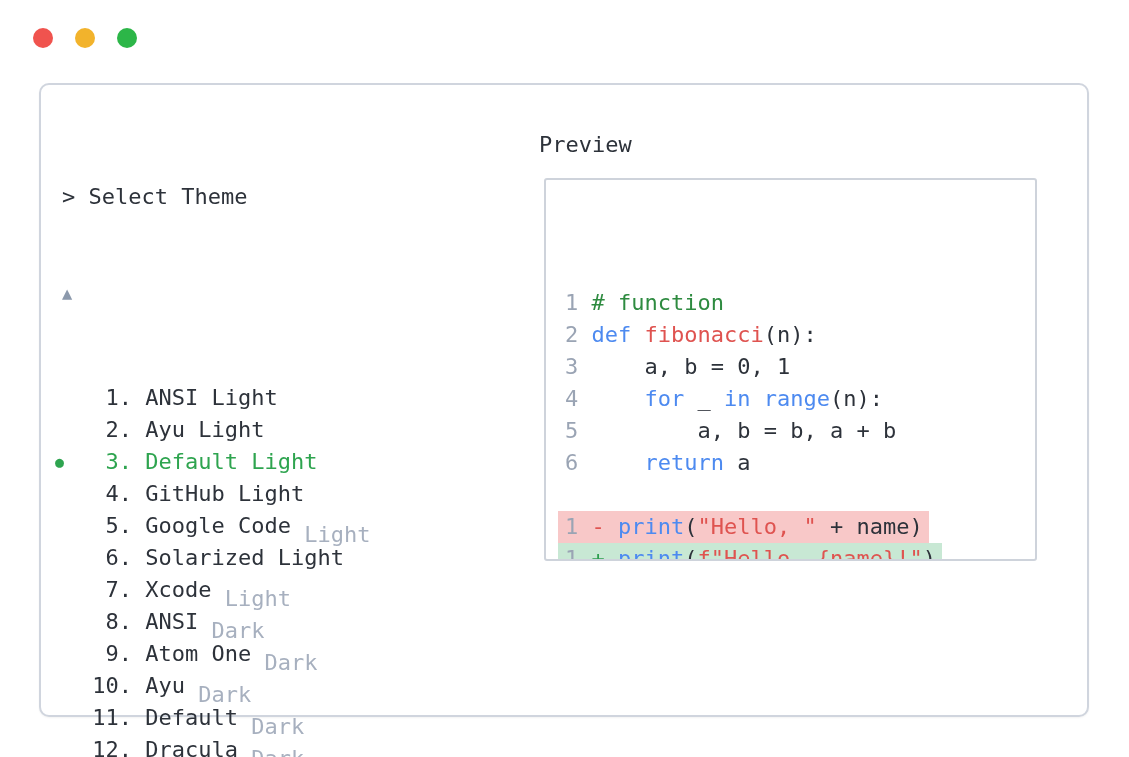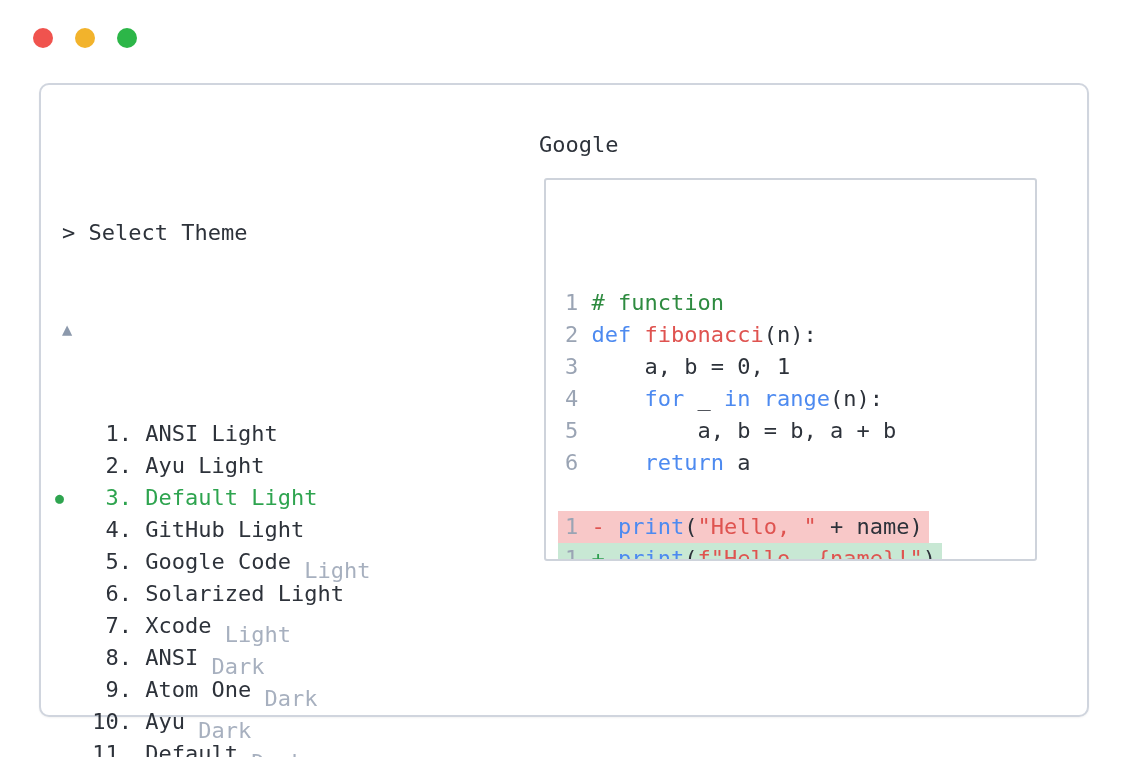--- a/index.html
+++ b/index.html
@@ -34,21 +34,21 @@
   .light.yellow{background:var(--tl-yellow);}
   .light.green{background:var(--tl-green);}
 
   .main-box{
     position:absolute;left:39px;top:83px;width:1050px;height:634px;
     border:2px solid var(--c-border);border-radius:10px;background:#fff;
     box-shadow:0 1px 2px rgba(0,0,0,0.05);
   }
 
   .left-col{position:absolute;left:21px;top:0;white-space:pre;}
-  .prompt{margin-top:68px;}
+  .prompt{margin-top:32px;}
   .scroll-up{color:var(--c-arrow-up);font-size:17px;}
   .theme-list{margin-top:9px;margin-left:-7px;}
   .theme-row{display:flex;height:32px;cursor:pointer;}
   .theme-row .bullet{width:37px;font-size:15px;color:var(--c-select);}
   .theme-row .num{width:40px;text-align:right;}
   .theme-row .muted{color:var(--c-muted);margin-top:9px;}
   .theme-row.selected .num,
   .theme-row.selected .name{color:var(--c-select);}
 
   .preview-label{position:absolute;left:498px;top:44px;}
@@ -80,19 +80,19 @@
 <div class="main-box">
 
   <div class="left-col">
     <div class="prompt">&gt; Select Theme</div>
     <div class="scroll-up">▲</div>
     <div class="theme-list" id="theme-list"><div class="theme-row"><span class="bullet"></span><span class="num">1.</span><span class="name"> ANSI Light</span></div><div class="theme-row"><span class="bullet"></span><span class="num">2.</span><span class="name"> Ayu Light</span></div><div class="theme-row selected"><span class="bullet">●</span><span class="num">3.</span><span class="name"> Default Light</span></div><div class="theme-row"><span class="bullet"></span><span class="num">4.</span><span class="name"> GitHub Light</span></div><div class="theme-row"><span class="bullet"></span><span class="num">5.</span><span class="name"> Google Code</span><span class="muted"> Light</span></div><div class="theme-row"><span class="bullet"></span><span class="num">6.</span><span class="name"> Solarized Light</span></div><div class="theme-row"><span class="bullet"></span><span class="num">7.</span><span class="name"> Xcode</span><span class="muted"> Light</span></div><div class="theme-row"><span class="bullet"></span><span class="num">8.</span><span class="name"> ANSI</span><span class="muted"> Dark</span></div><div class="theme-row"><span class="bullet"></span><span class="num">9.</span><span class="name"> Atom One</span><span class="muted"> Dark</span></div><div class="theme-row"><span class="bullet"></span><span class="num">10.</span><span class="name"> Ayu</span><span class="muted"> Dark</span></div><div class="theme-row"><span class="bullet"></span><span class="num">11.</span><span class="name"> Default</span><span class="muted"> Dark</span></div><div class="theme-row"><span class="bullet"></span><span class="num">12.</span><span class="name"> Dracula</span><span class="muted"> Dark</span></div></div>
     
     
   </div>
 
-  <div class="preview-label">Google</div>
+  <div class="preview-label">Preview</div>
 
   <div class="preview-box">
     <div id="code-lines"><div class="line"><span class="lnum">1</span> <span class="tk-green"># function</span></div><div class="line"><span class="lnum">2</span> <span class="tk-blue">def</span><span class="tk-dark"> </span><span class="tk-red">fibonacci</span><span class="tk-dark">(n):</span></div><div class="line"><span class="lnum">3</span> <span class="tk-dark">    a, b = 0, 1</span></div><div class="line"><span class="lnum">4</span> <span class="tk-dark">    </span><span class="tk-blue">for</span><span class="tk-dark"> _ </span><span class="tk-blue">in</span><span class="tk-dark"> </span><span class="tk-blue">range</span><span class="tk-dark">(n):</span></div><div class="line"><span class="lnum">5</span> <span class="tk-dark">        a, b = b, a + b</span></div><div class="line"><span class="lnum">6</span> <span class="tk-dark">    </span><span class="tk-blue">return</span><span class="tk-dark"> a</span></div><div class="line">&nbsp;</div><div class="line"><span class="hl removed"><span class="lnum">1</span><span class="tk-red"> - </span><span class="tk-blue">print</span><span class="tk-dark">(</span><span class="tk-red">"Hello, "</span><span class="tk-dark"> + name)</span></span></div><div class="line"><span class="hl added"><span class="lnum">1</span><span class="tk-plus"> + </span><span class="tk-blue">print</span><span class="tk-dark">(</span><span class="tk-red">f"Hello, {name}!"</span><span class="tk-dark">)</span></span></div></div>
   </div>
 
 </div>
 
 </body></html>

